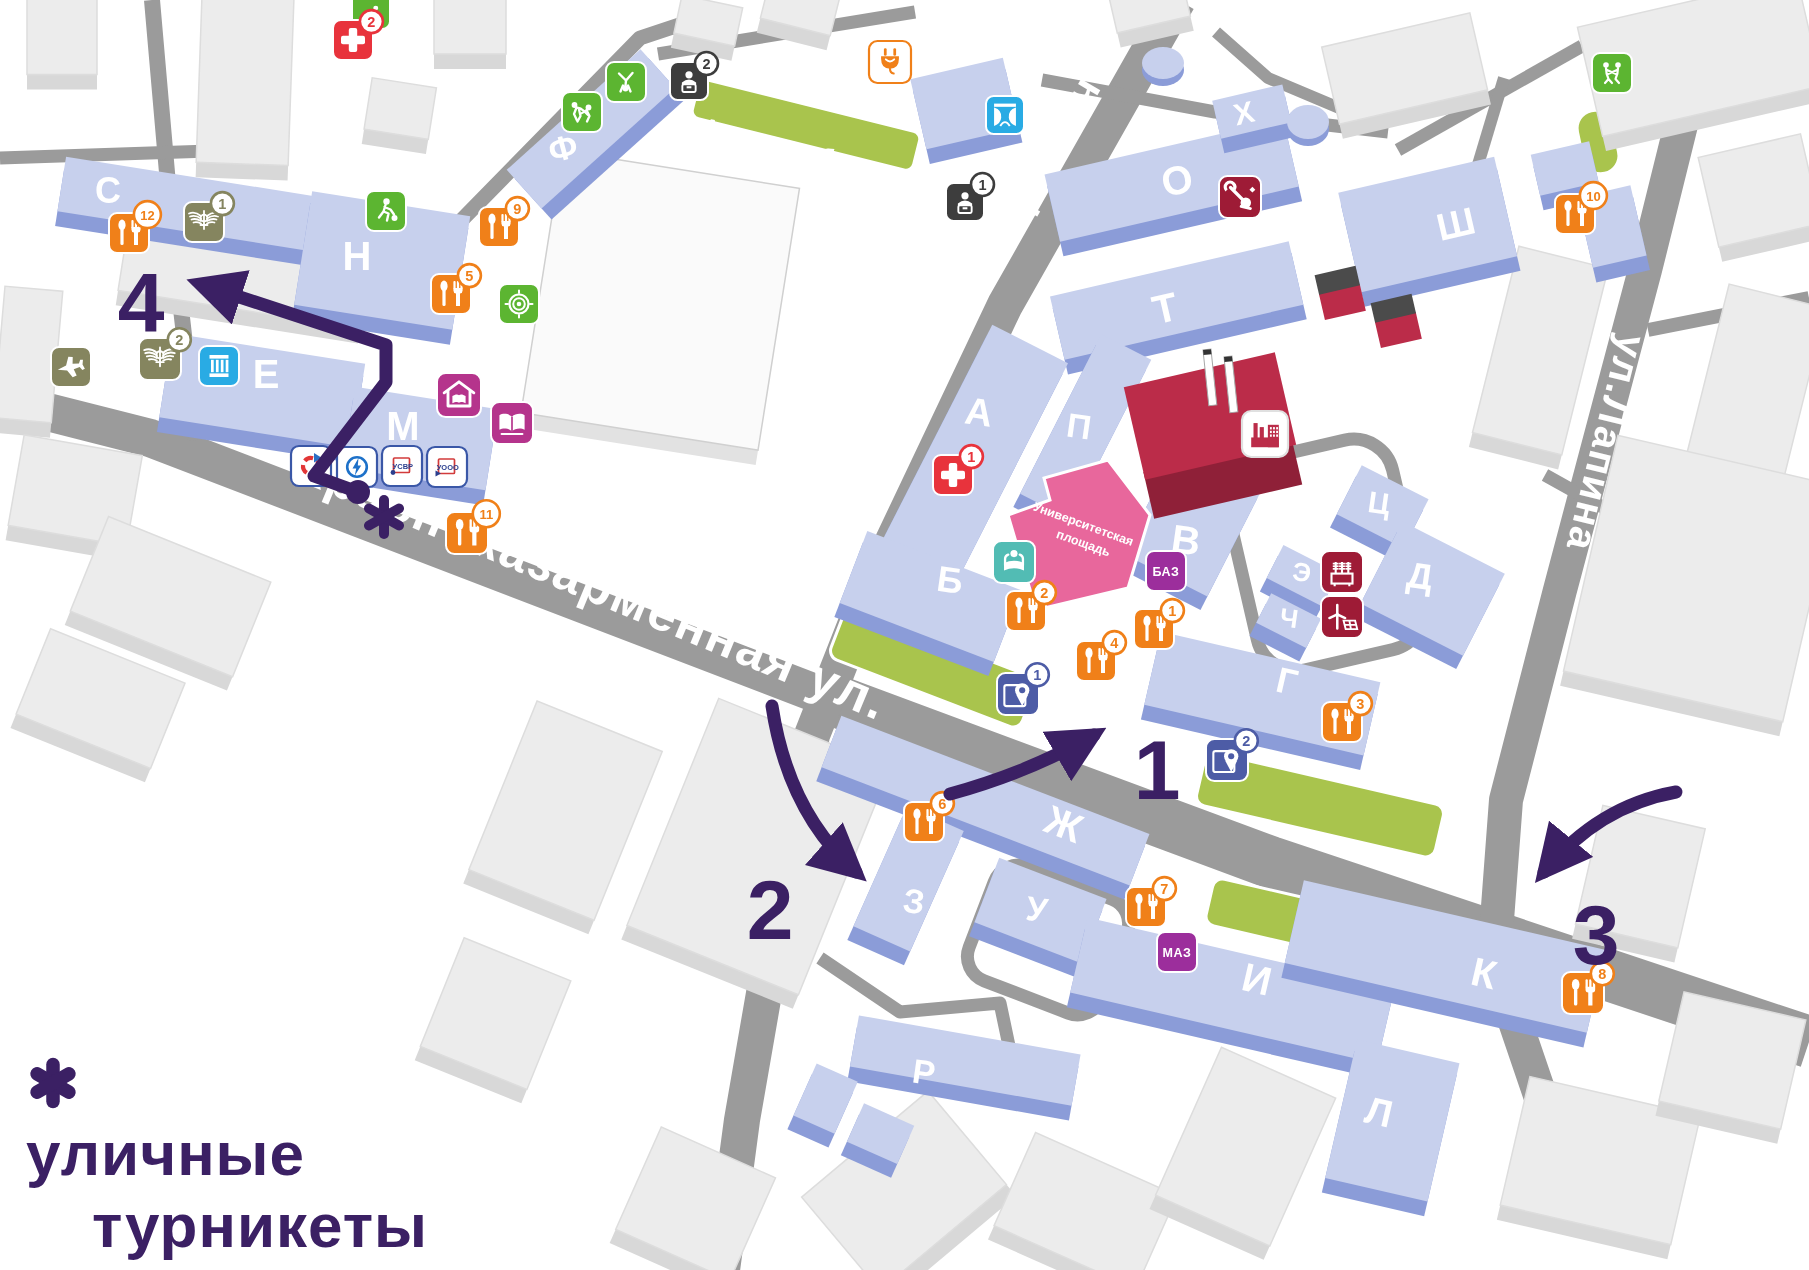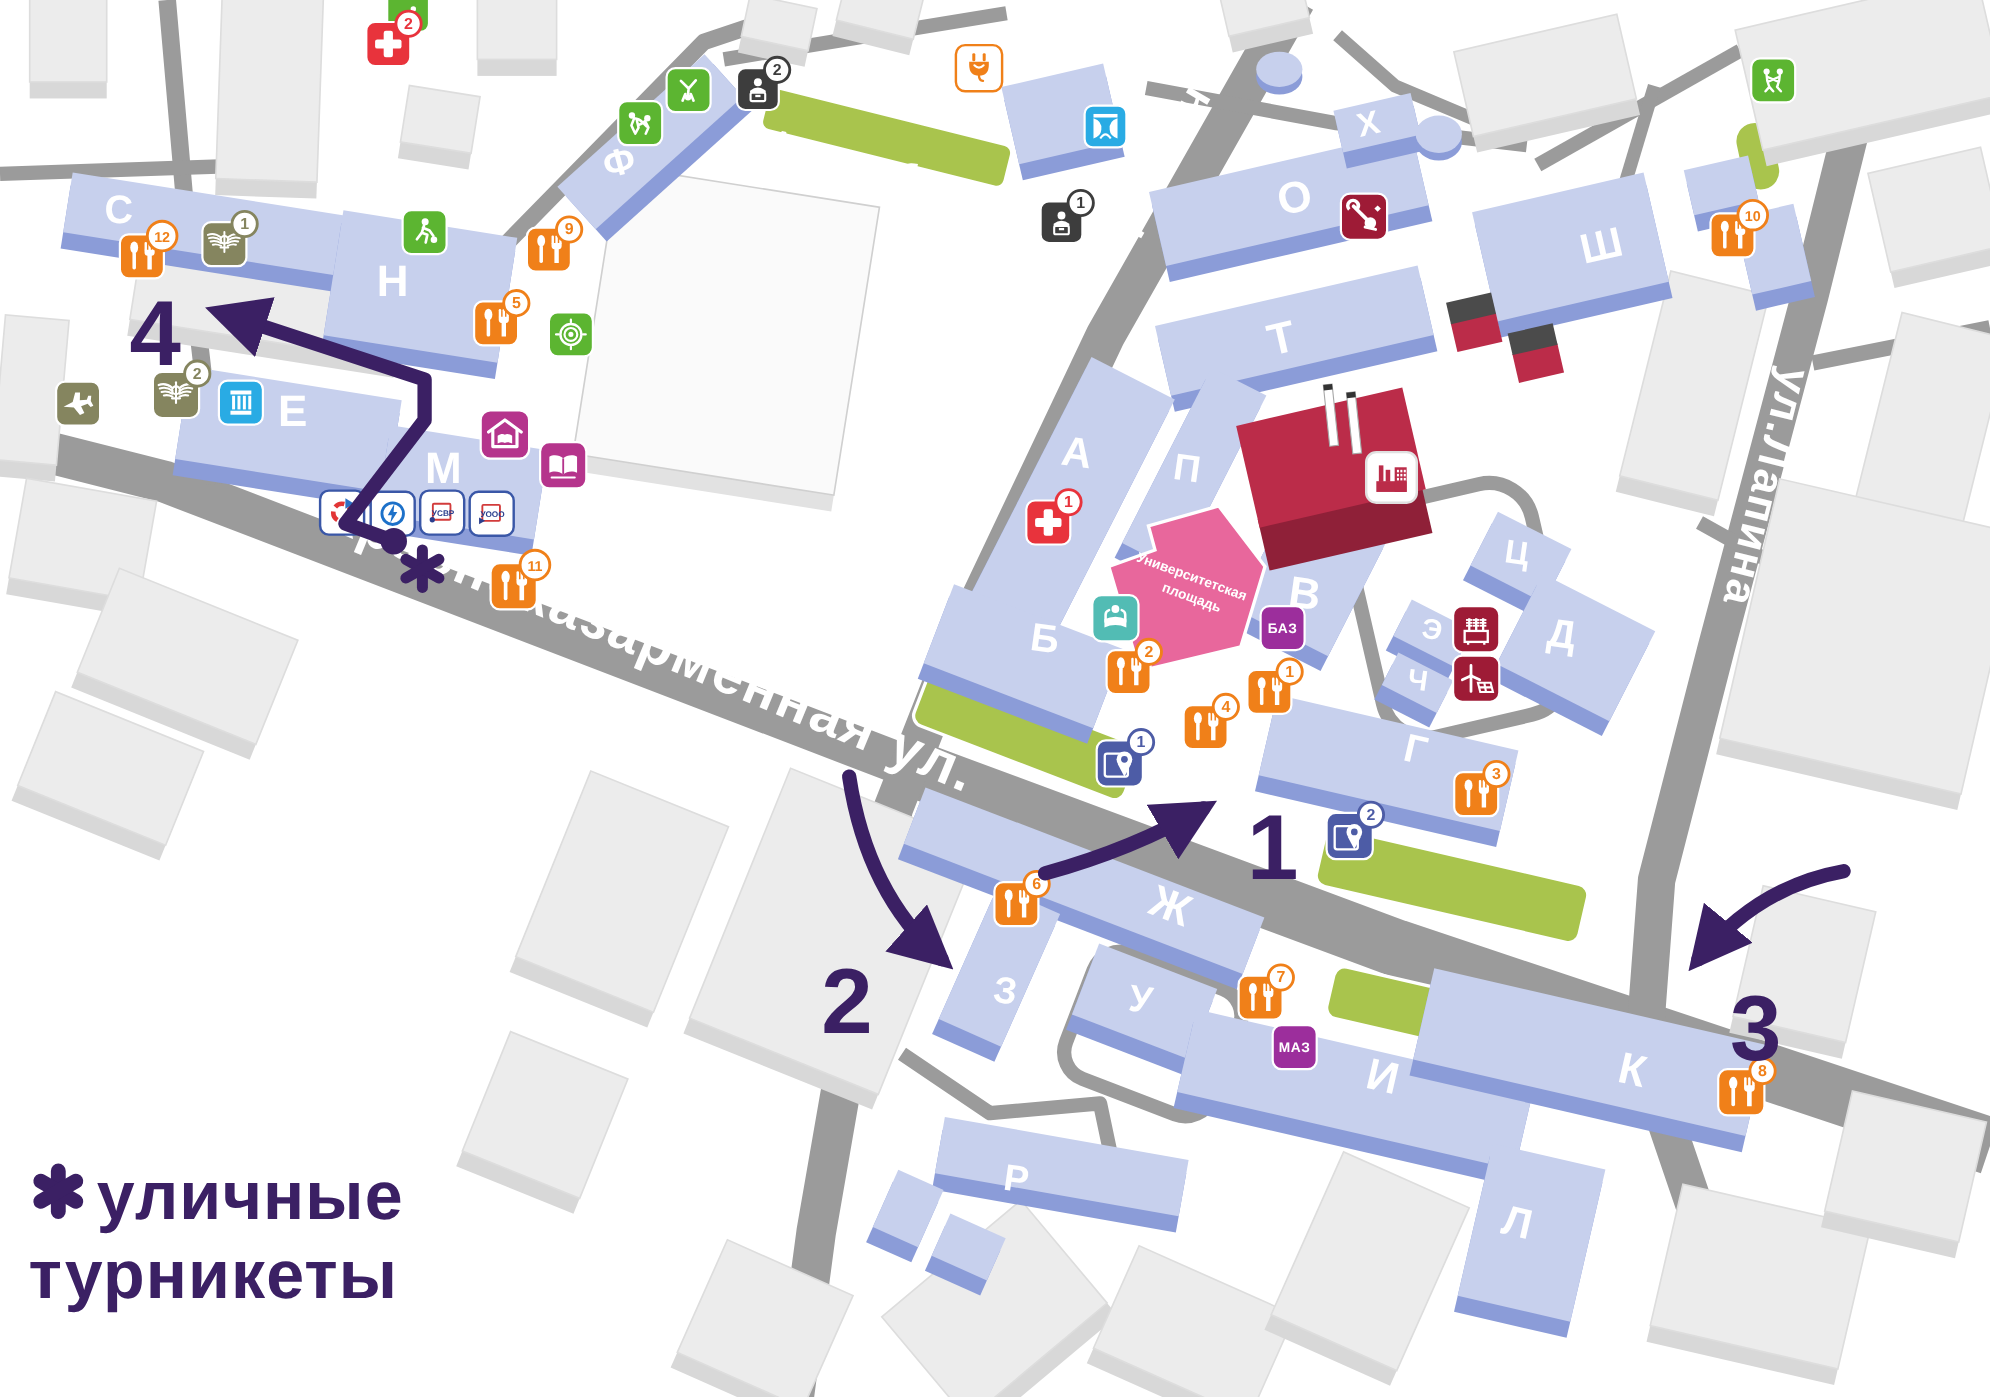--- a/index.html
+++ b/index.html
@@ -1,23 +1,23 @@
 <!DOCTYPE html>
 <html><head>
 <meta charset="utf-8">
 <style>
   html,body{margin:0;padding:0;}
   body{width:1809px;height:1270px;position:relative;background:#ffffff;
        font-family:"Liberation Sans",sans-serif;overflow:hidden;}
   #map{position:absolute;left:0;top:0;width:1809px;height:1270px;}
   .legend{position:absolute;left:26px;top:1052px;color:#3b2064;font-weight:bold;
           font-size:62px;line-height:1.16;letter-spacing:1px;}
-  .legend-line1{display:flex;align-items:flex-start;gap:8px;}
+  .legend-line1{display:flex;align-items:flex-start;gap:8px;flex-direction:column;}
   .ast{width:54px;height:54px;margin-top:4px;flex:0 0 auto;}
-  .legend-line2{}
+  .legend-line2{margin-left:66px;}
 </style>
 </head>
 <body>
 
 <svg id="map" viewBox="0 0 1809 1270">
   <defs>
     <marker id="ah" viewBox="0 0 10 10" refX="7.5" refY="5" markerWidth="4.4" markerHeight="4.4" orient="auto-start-reverse" markerUnits="strokeWidth">
       <path d="M0,0 L10,5 L0,10 Z" fill="#3b2064"></path>
     </marker>
   </defs>

